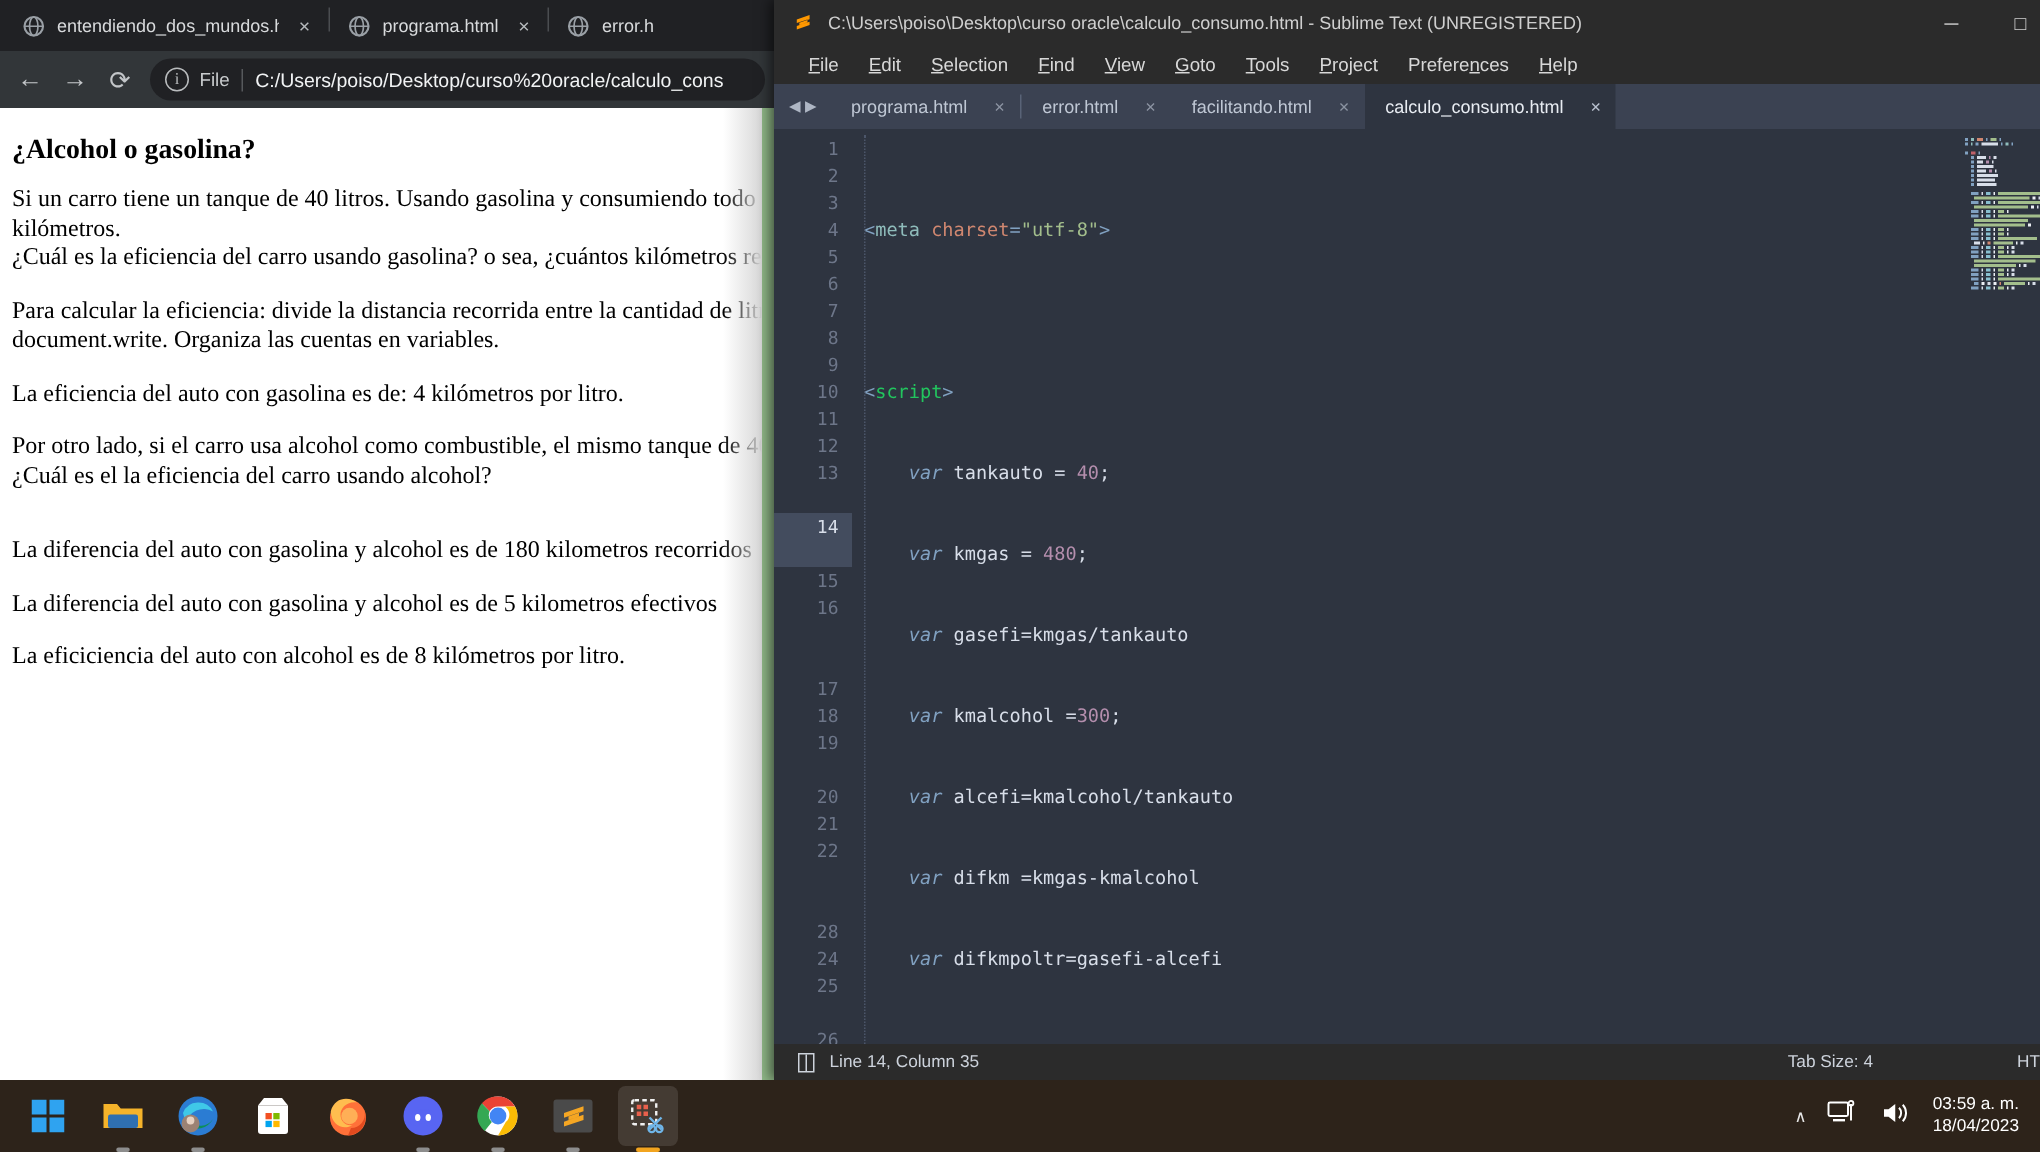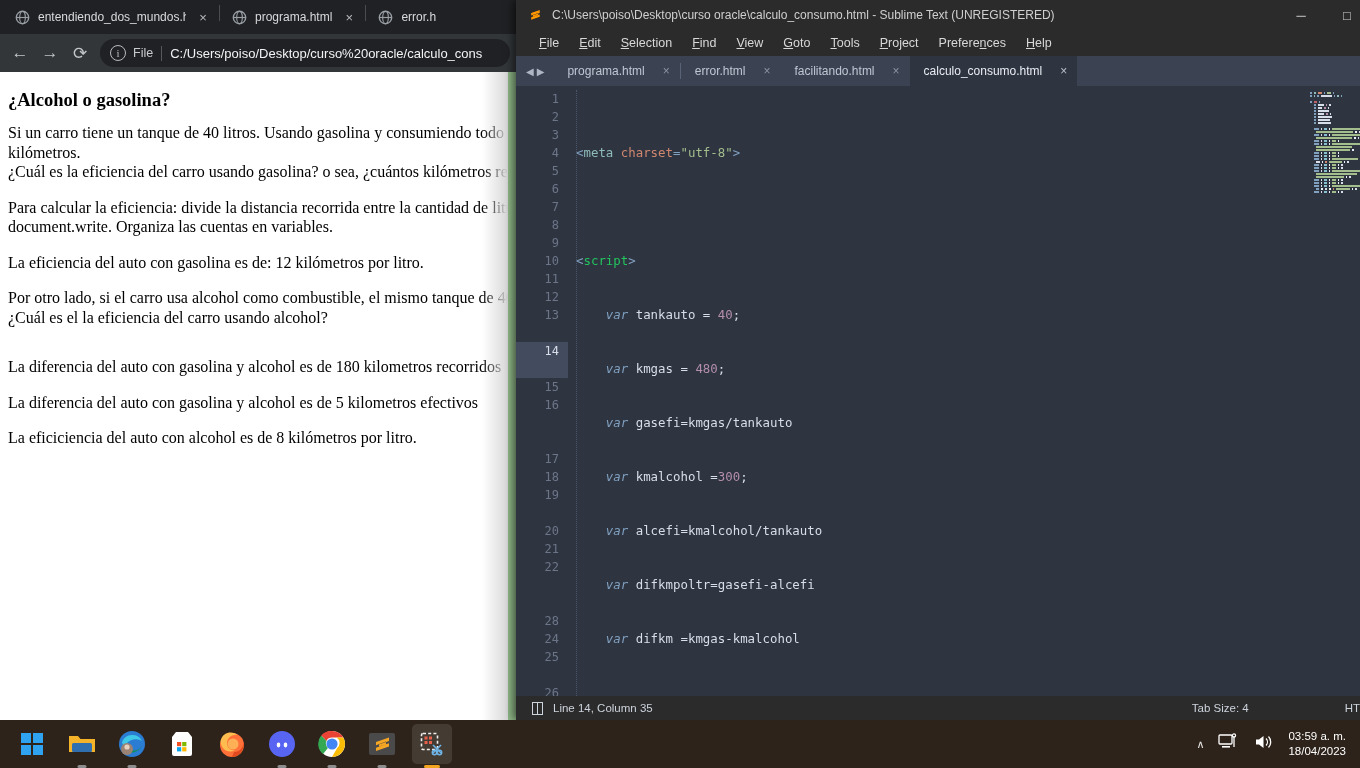--- a/index.html
+++ b/index.html
@@ -403,21 +403,21 @@
       <h3>¿Alcohol o gasolina?</h3>
       <p>
         <span>Si un carro tiene un tanque de 40 litros. Usando gasolina y consumiendo todo e</span><br>
         <span>kilómetros.</span><br>
         <span>¿Cuál es la eficiencia del carro usando gasolina? o sea, ¿cuántos kilómetros rec</span>
       </p>
       <p>
         <span>Para calcular la eficiencia: divide la distancia recorrida entre la cantidad de litr</span><br>
         <span>document.write. Organiza las cuentas en variables.</span>
       </p>
-      <p>La eficiencia del auto con gasolina es de: 12 kilómetros por litro.</p>
+      <p>La eficiencia del auto con gasolina es de: 4 kilómetros por litro.</p>
       <p>
         <span>Por otro lado, si el carro usa alcohol como combustible, el mismo tanque de 40</span><br>
         <span>¿Cuál es el la eficiencia del carro usando alcohol?</span>
       </p>
       <div class="spacer"></div>
       <p>La diferencia del auto con gasolina y alcohol es de 180 kilometros recorridos</p>
       <p>La diferencia del auto con gasolina y alcohol es de 5 kilometros efectivos</p>
       <p>La eficiciencia del auto con alcohol es de 8 kilómetros por litro.</p>
       <div id="page-fade"></div>
       <div id="page-greenedge"></div>
@@ -521,22 +521,22 @@
       <div id="code">
         <div id="indent-guide"></div>
         <div class="cl"><span class="c-tag">&lt;</span><span class="c-tagname">meta</span> <span class="c-attr">charset</span><span class="c-tag">=</span><span class="c-str">"utf-8"</span><span class="c-tag">&gt;</span></div>
         <div class="cl"></div>
         <div class="cl"><span class="c-tag">&lt;</span><span class="c-ent">script</span><span class="c-tag">&gt;</span></div>
         <div class="cl">    <span class="c-kw">var</span> <span class="c-plain">tankauto = </span><span class="c-num">40</span><span class="c-plain">;</span></div>
         <div class="cl">    <span class="c-kw">var</span> <span class="c-plain">kmgas = </span><span class="c-num">480</span><span class="c-plain">;</span></div>
         <div class="cl">    <span class="c-kw">var</span> <span class="c-plain">gasefi=kmgas/tankauto</span></div>
         <div class="cl">    <span class="c-kw">var</span> <span class="c-plain">kmalcohol =</span><span class="c-num">300</span><span class="c-plain">;</span></div>
         <div class="cl">    <span class="c-kw">var</span> <span class="c-plain">alcefi=kmalcohol/tankauto</span></div>
+        <div class="cl">    <span class="c-kw">var</span> <span class="c-plain">difkm =kmgas-kmalcohol</span></div>
         <div class="cl">    <span class="c-kw">var</span> <span class="c-plain">difkmpoltr=gasefi-alcefi</span></div>
-        <div class="cl">    <span class="c-kw">var</span> <span class="c-plain">difkm =kmgas-kmalcohol</span></div>
         
         
         
         
         
         
         
         
         
         

